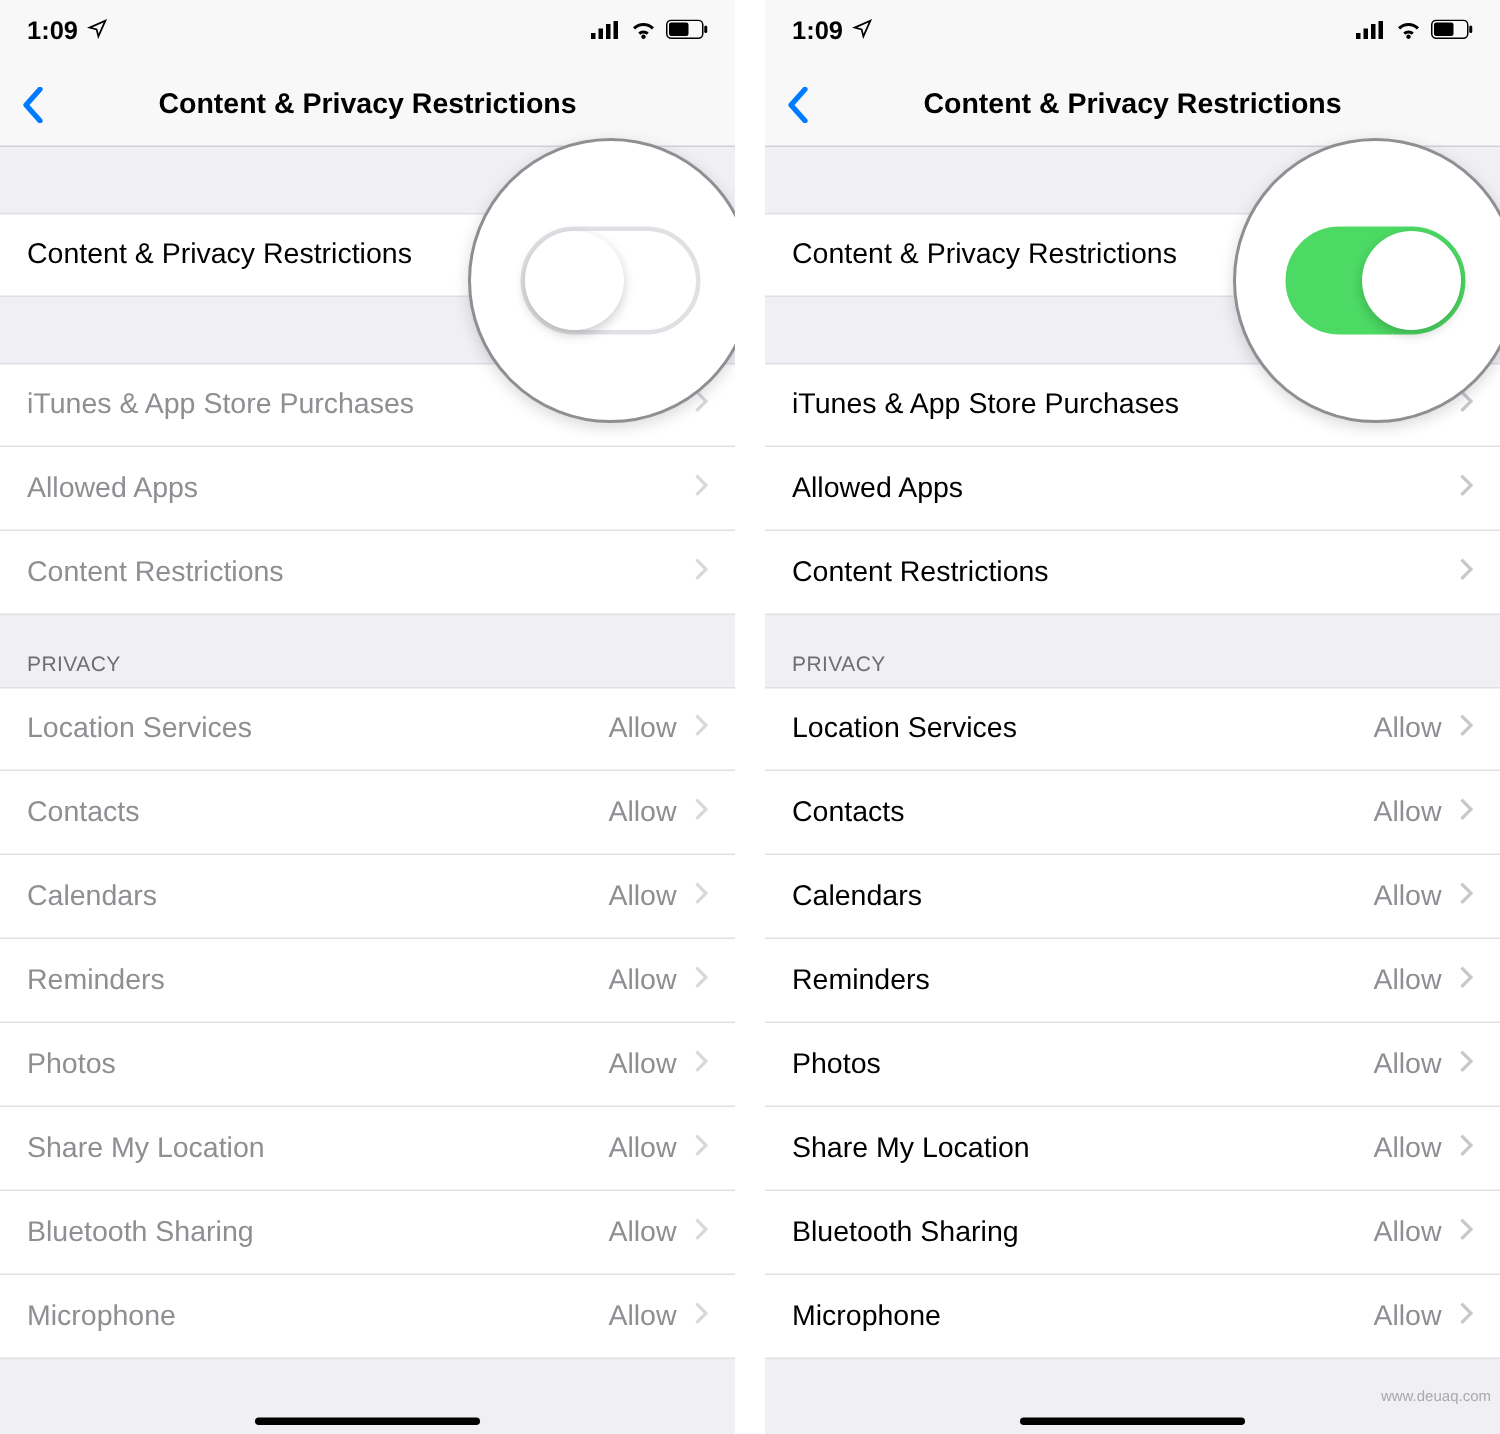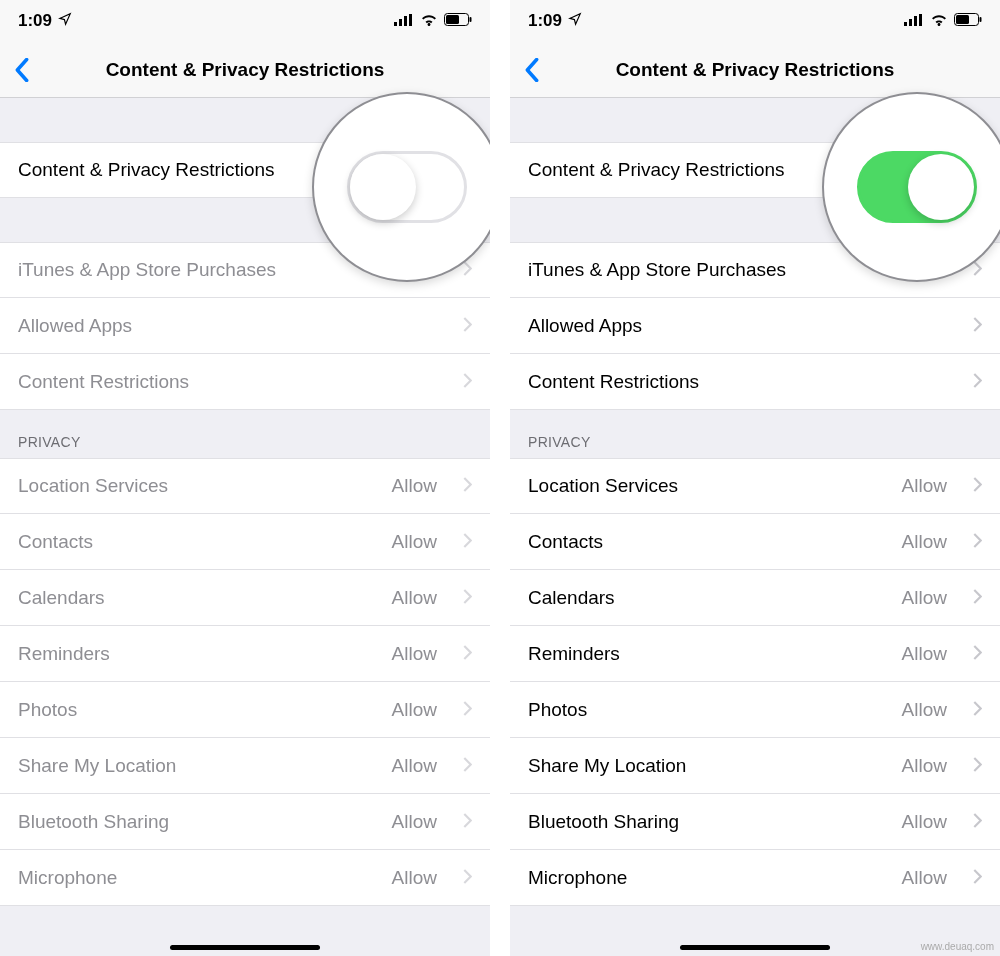--- a/index.html
+++ b/index.html
@@ -69,21 +69,21 @@
     padding: 0 18px;
     display: flex;
     align-items: center;
     justify-content: space-between;
     border-bottom: 1px solid #e0e0e4;
     font-size: 19px;
   }
   .cell:first-of-type { border-top: 1px solid #e0e0e4; }
   .cell-label { color: #000; }
   .cell-label.disabled { color: #8e8e93; }
-  .cell-right { display: flex; align-items: center; gap: 26px; }
+  .cell-right { display: flex; align-items: center; gap: 12px; }
   .cell-value { color: #8e8e93; font-size: 19px; }
   .chevron { color: #c7c7cc; }
   .chevron.disabled { color: #d8d8dc; }
   .toggle {
     width: 58px; height: 34px;
     border-radius: 17px;
     position: relative;
     transition: background 0.2s;
   }
   .toggle.off { background: #fff; border: 2px solid #e5e5ea; }
@@ -144,21 +144,21 @@
     bottom:6px;
     left:50%;
     transform:translateX(-50%);
     width:150px;
     height:5px;
     background:#000;
     border-radius:3px;
   }
   .watermark {
     position:absolute;
-    bottom:4px;
+    bottom:19px;
     right:6px;
     font-size:10px;
     color:#aaa;
   }
   .group { background:#efeff4; }
   .cells { }
 </style>
 </head>
 <body>
 

